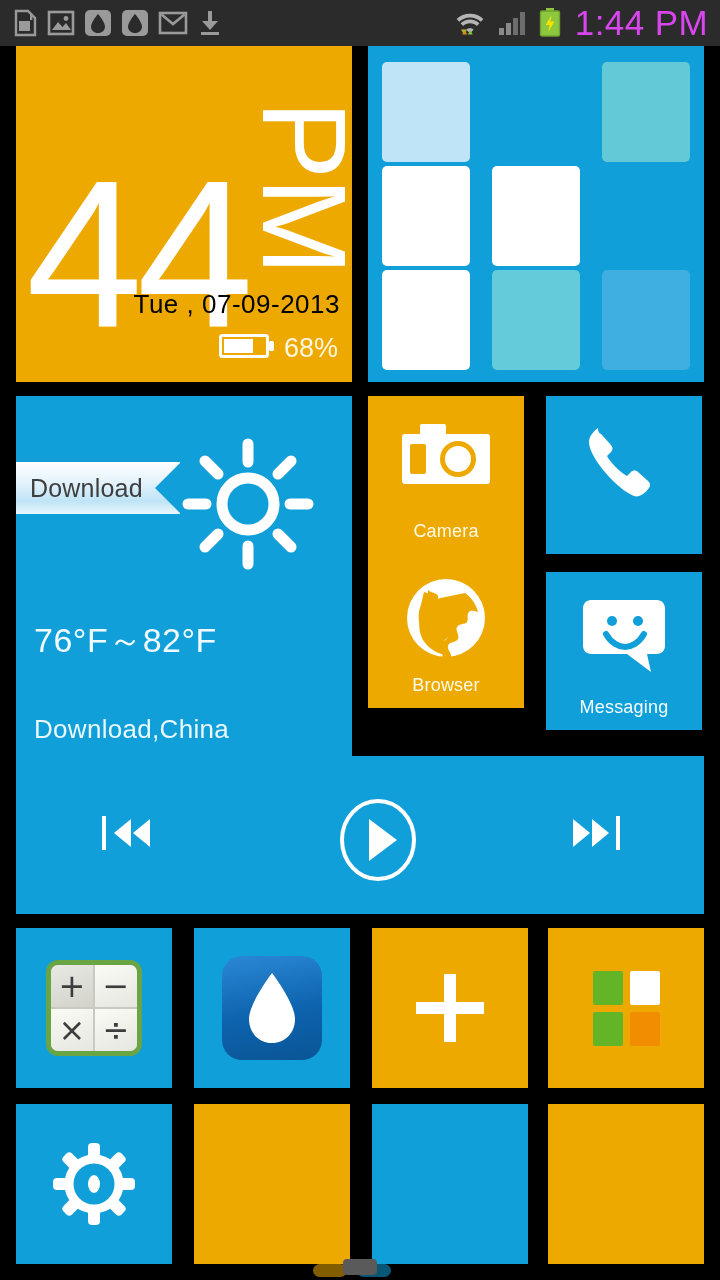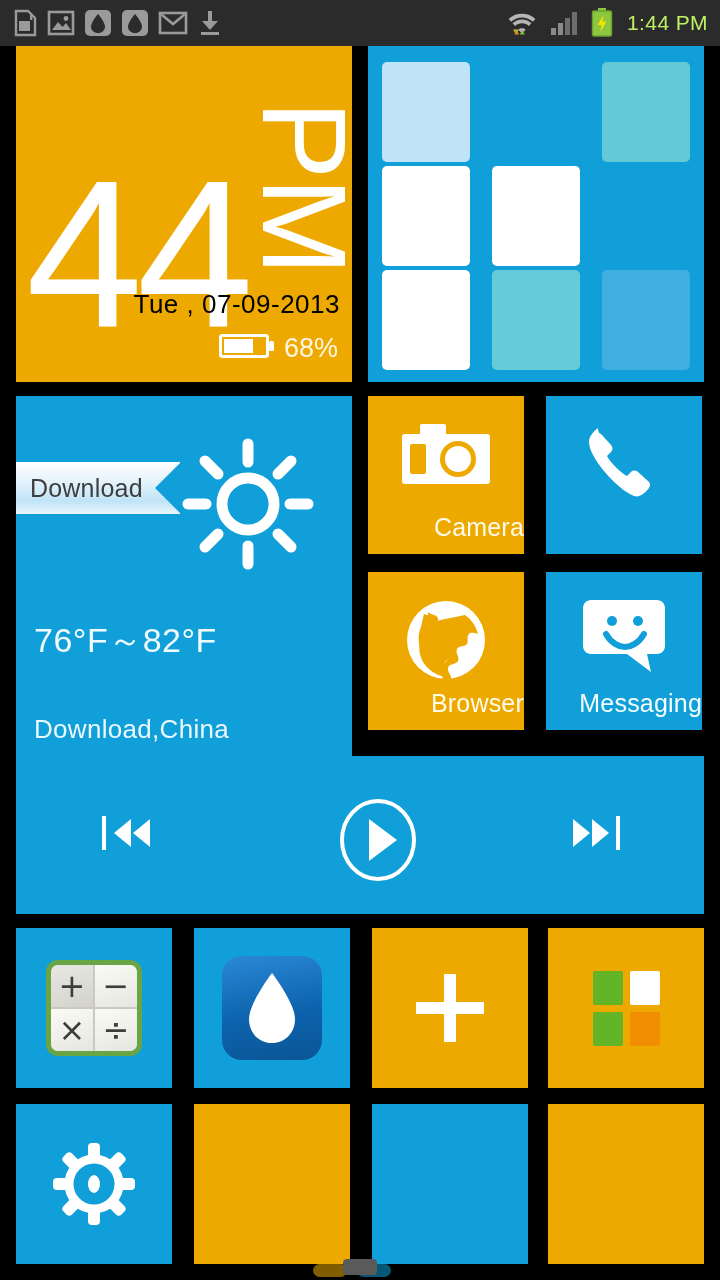--- a/index.html
+++ b/index.html
@@ -14,21 +14,21 @@
   #status-bar{
     position:absolute; left:0; top:0; width:720px; height:46px;
     background:#2b2b2b;
     display:flex; align-items:center; justify-content:space-between;
     padding:0 12px;
   }
   #status-left{ display:flex; align-items:center; gap:9px; }
   #status-right{ display:flex; align-items:center; gap:10px; }
   .sicon{ display:block; }
   #clock-text{
-    color:#bef264; font-size:21px; letter-spacing:0.4px;
+    color:#d946ef; font-size:35px; letter-spacing:0.4px;
     margin-left:4px; font-weight:400;
   }
 
   
   #home{
     position:absolute; left:0; top:46px; width:720px; height:1234px;
     background:#000;
   }
   .tile{ position:absolute; overflow:hidden; }
   .orange{ background:#eda900; }
@@ -93,29 +93,29 @@
   }
   #weather-loc{
     position:absolute; left:18px; top:318px;
     color:#eaf8ff; font-size:26px; letter-spacing:0.3px;
   }
 
   
   .apptile{ width:156px; height:158px; }
   #tile-camera{ left:368px; top:350px; }
   #tile-phone { left:546px; top:350px; }
-  #tile-browser{ left:368px; top:526px; }
+  #tile-browser{ left:368px; top:504px; }
   #tile-messaging{ left:546px; top:526px; }
   .apptile .ic{
     position:absolute; left:0; right:0; top:26px;
     display:flex; justify-content:center;
   }
   .apptile .lb{
     position:absolute; left:0; right:0; bottom:12px;
-    text-align:right; color:#fffbe9; font-size:25px; letter-spacing:0.2px;
+    text-align:center; color:#fffbe9; font-size:18px; letter-spacing:0.2px;
   }
   #tile-phone .lb, #tile-messaging .lb{ color:#f4fdff; }
 
   
   #music-widget{ left:16px; top:710px; width:688px; height:158px; }
   #music-prev{ position:absolute; left:84px; top:56px; }
   #music-play{ position:absolute; left:322px; top:42px; }
   #music-next{ position:absolute; right:80px; top:56px; }
 
   

